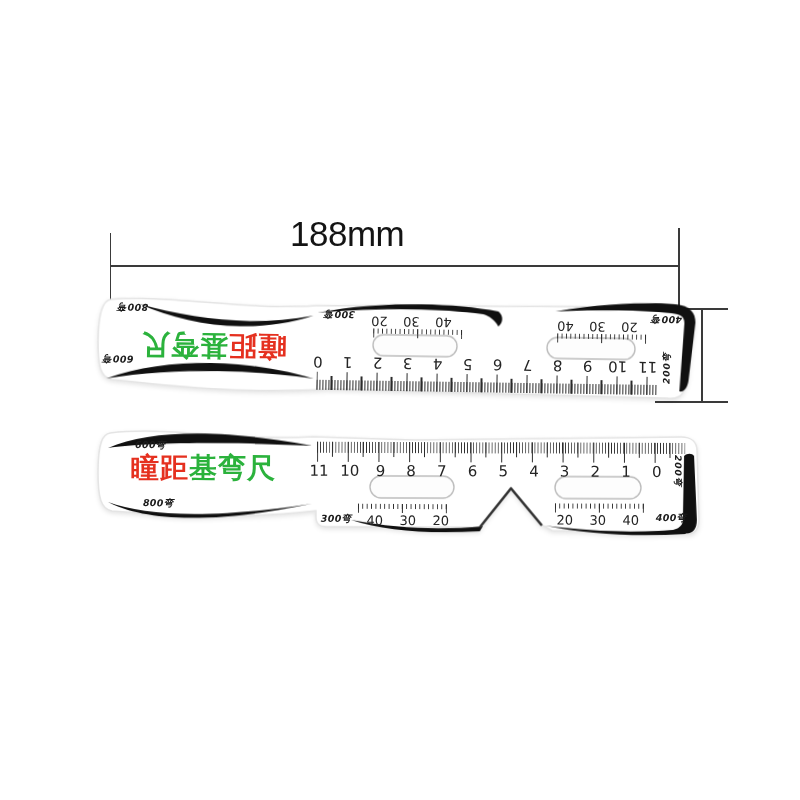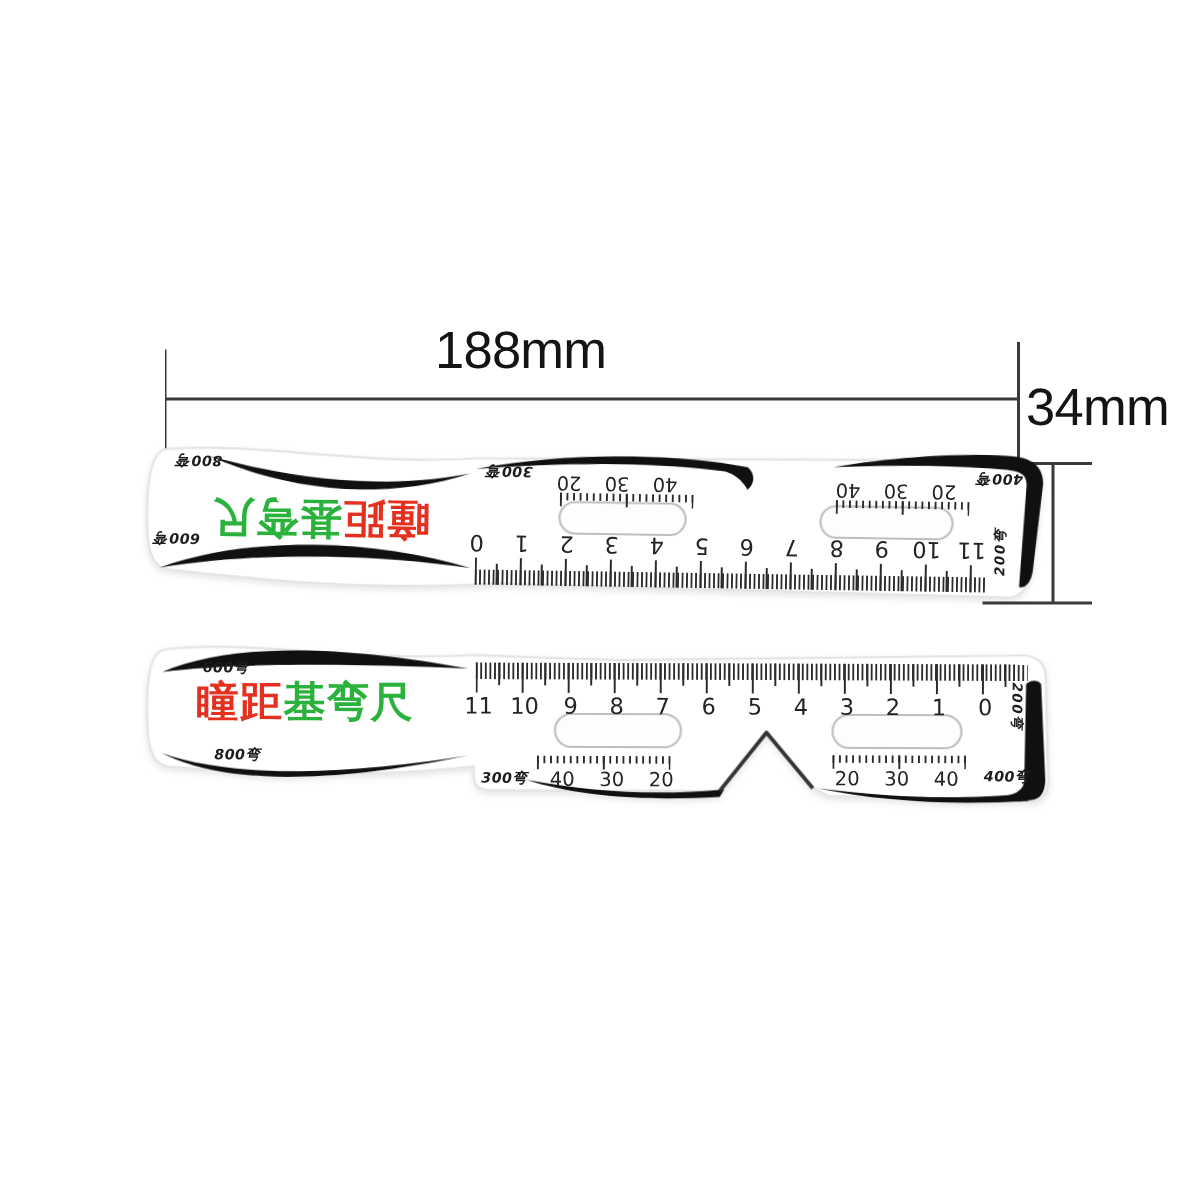--- a/index.html
+++ b/index.html
@@ -46,21 +46,20 @@
 </style>
 </head>
 <body>
 
 <div class="stage">
 
   <div class="abs dim-line" style="left:110px;top:265px;width:569px;height:1.5px"></div>
   <div class="abs dim-line" style="left:109.5px;top:233px;width:1.5px;height:82px"></div>
   <div class="abs dim-line" style="left:678px;top:228px;width:1.5px;height:81px"></div>
   <div class="abs dim-text" style="left:290px;top:214px">188mm</div>
-  <div class="abs dim-text" style="left:684px;top:252px">34mm</div>
   <div class="abs dim-line" style="left:655px;top:308px;width:73px;height:1.5px"></div>
   <div class="abs dim-line" style="left:655px;top:401px;width:73px;height:1.5px"></div>
   <div class="abs dim-line" style="left:701px;top:308px;width:1.5px;height:94px"></div>
 
   <div class="abs ruler" style="left:95px;top:292px;width:612px;height:112px;transform:rotate(0.9deg)">
     <svg width="612" height="112" viewBox="0 0 612 112">
       <path d="M15,12 C70,6 150,21 220,15 L555,11 C582,9 595,13 596,23 L590,91 C589,100 582,103 573,102 L236,98 C150,105 68,97 17,92 C6,90 3,79 3,53 C3,26 7,13 15,12 Z" fill="#ffffff" stroke="#e4e4e4" stroke-width="1.5"></path>
       <path d="M44,16 C100,31 162,37 218,25 C160,45 95,38 44,16 Z" fill="var(--black)"></path>
       <path d="M12,91 C70,69 152,69 219,88 C150,79 74,80 12,91 Z" fill="var(--black)"></path>
       <path d="M222,22 C280,10 352,9 403,18 C408,22 408,29 403,33 C399,26 394,23 388,21 C338,15 272,17 222,22 Z" fill="var(--black)"></path>

